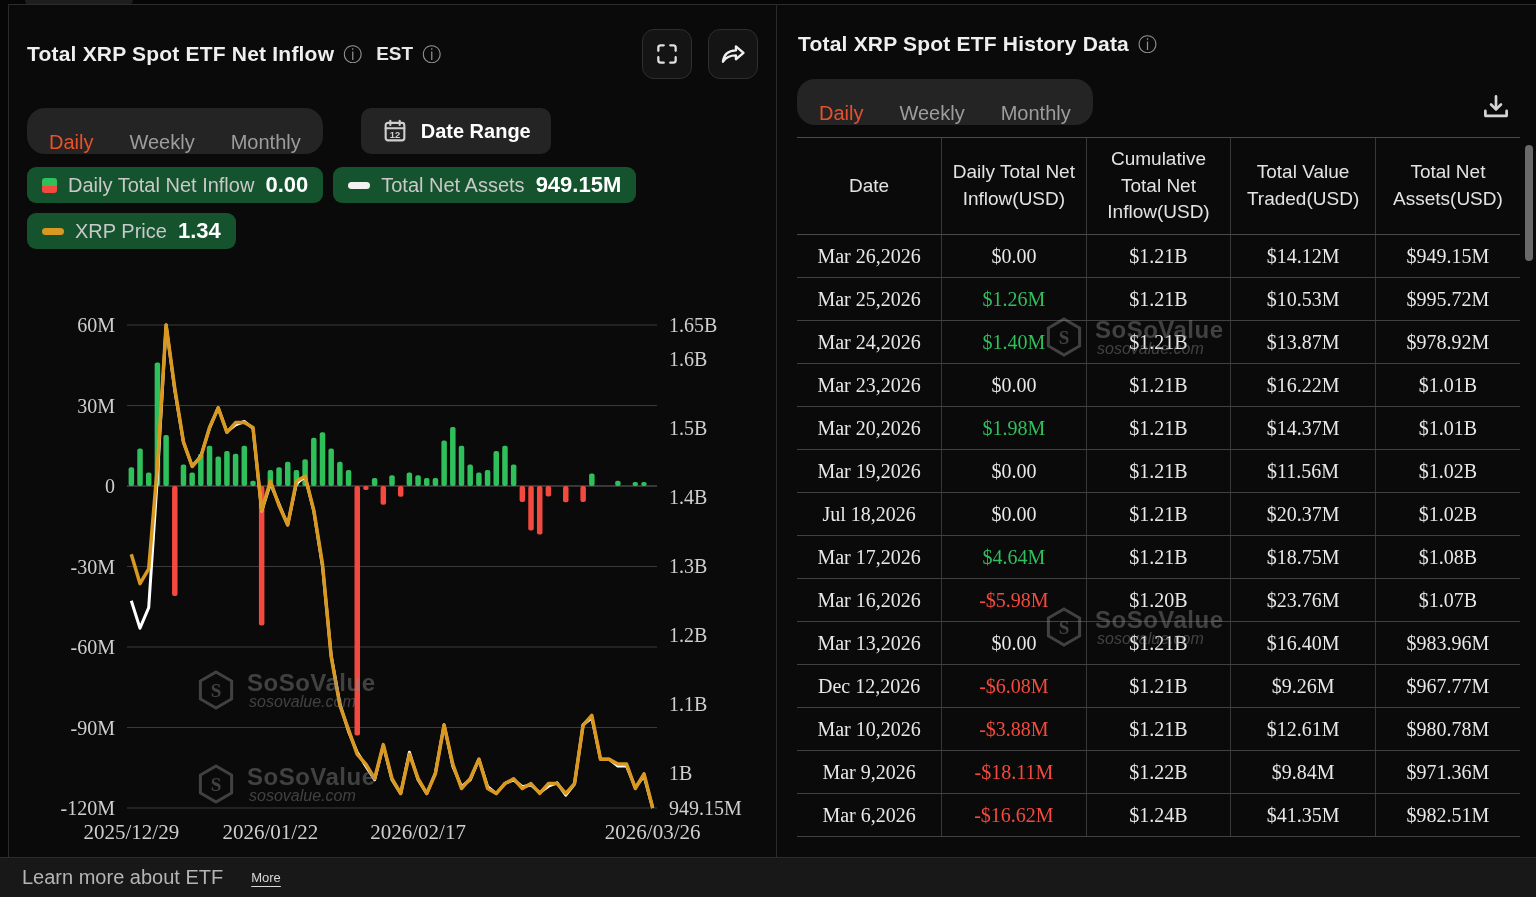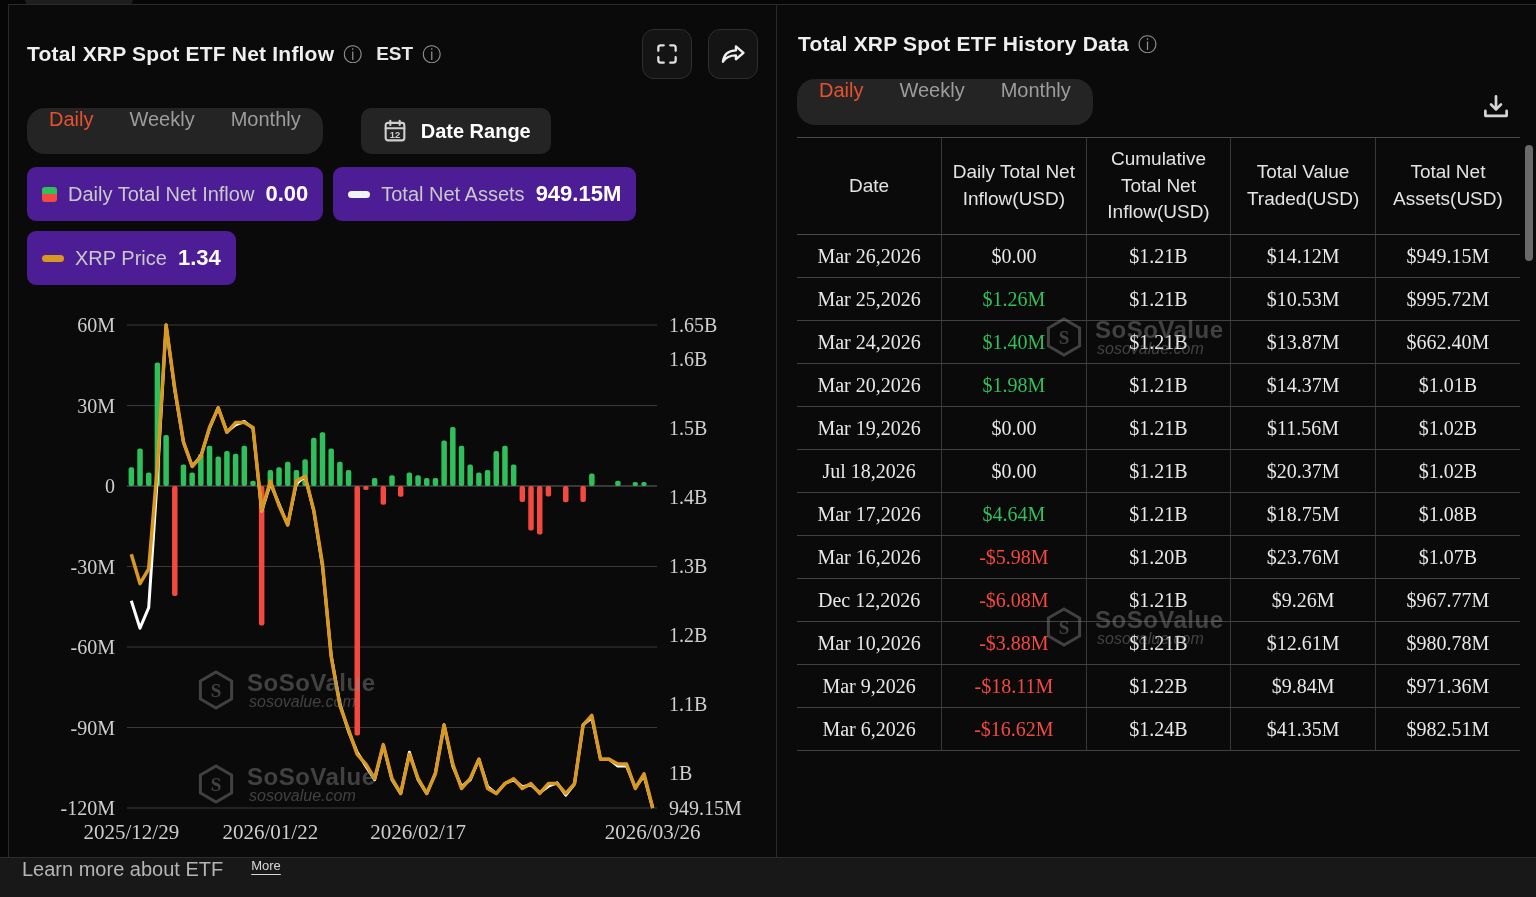--- a/index.html
+++ b/index.html
@@ -23,37 +23,37 @@
   .est { color:#e8e8e8; font-size:19px; font-weight:600; margin-left:14px; }
   .head-actions { margin-left:auto; display:flex; gap:16px; }
   .sq-btn { width:50px; height:50px; border-radius:12px; background:#141414;
     border:1px solid #2e2e2e; display:flex; align-items:center; justify-content:center;
     cursor:pointer; }
 
   
   .controls { position:absolute; display:flex; gap:22px; }
   .panel.left .controls { top:103px; left:18px; }
   .panel.right .controls { top:74px; left:20px; right:20px; }
-  .tab-group { display:flex; align-items:flex-start; gap:36px; background:#242424;
+  .tab-group { display:flex; align-items:flex-end; gap:36px; background:#242424;
     border-radius:18px; padding:0 22px; height:46px; }
   .tab { font-size:20px; color:#9d9d9d; background:none; border:none; cursor:pointer;
     font-family:inherit; }
   .tab.active { color:#E8512D; }
   .date-range { display:flex; align-items:center; gap:12px; background:#242424;
     border:none; border-radius:10px; height:46px; padding:0 20px; cursor:pointer;margin-left:16px; }
   .date-range span { color:#ffffff; font-size:20px; font-weight:700; font-family:inherit; }
   .dl-btn { position:absolute; top:82px; right:20px; width:40px; height:40px;
     background:none; border:none; cursor:pointer; display:flex; align-items:center;
     justify-content:center; }
 
   
   .legend { position:absolute; top:162px; left:18px; width:724px; display:flex;
     flex-wrap:wrap; gap:10px; }
-  .chip { display:flex; align-items:center; gap:11px; background:#4c1d95;
-    border-radius:9px; padding:0 15px; height:54px; }
+  .chip { display:flex; align-items:center; gap:11px; background:#14532d;
+    border-radius:9px; padding:0 15px; height:36px; }
   .chip .lab { color:#c9c9c9; font-size:20px; }
   .chip .val { color:#ffffff; font-size:22px; font-weight:700; }
   .ic-inflow { width:15px; height:15px; border-radius:3px;
     background:linear-gradient(to bottom, var(--green) 0 50%, var(--red) 50% 100%); }
   .ic-dash { width:22px; height:7px; border-radius:4px; }
 
   
   .chart-area { position:absolute; left:0; top:295px; width:768px; height:552px; }
   #inflow-chart-svg text.tick { fill:#cfcfcf; font-family:"Liberation Serif", serif;
     font-size:20px; }
@@ -75,21 +75,21 @@
     line-height:1.4; }
   th + th, td + td { border-left:1px solid #383838; }
   td { height:43px; text-align:center; font-size:20px; color:#e8e8e8;
     font-family:"Liberation Serif", serif; border-bottom:1px solid #414141; }
   td.green { color:var(--green); }
   td.red { color:var(--red); }
   .scroll-thumb { position:absolute; right:3px; top:140px; width:8px; height:116px;
     border-radius:4px; background:#6a6a6a; }
 
   footer { position:absolute; left:0; right:0; bottom:0; height:40px; background:#181818;
-    border-top:1px solid #2c2c2c; display:flex; align-items:flex-start; padding-left:22px; }
+    border-top:1px solid #2c2c2c; display:flex; align-items:center; padding-left:22px; }
   footer .ftext { color:#b5b5b5; font-size:20px; }
   footer .fmore { color:#d8d8d8; font-size:13px; margin-left:28px;
     text-decoration:underline; text-underline-offset:4px; cursor:pointer; }
 
   :root { --green:#2FBF5B; --red:#F4493E; }
 </style>
 </head>
 <body>
 
 <div class="top-remnant"></div>
@@ -308,21 +308,28 @@
               <td class="green">$1.26M</td>
               <td class="neutral">$1.21B</td>
               <td class="neutral">$10.53M</td>
               <td class="neutral">$995.72M</td>
             </tr>
             <tr>
               <td class="neutral">Mar 24,2026</td>
               <td class="green">$1.40M</td>
               <td class="neutral">$1.21B</td>
               <td class="neutral">$13.87M</td>
-              <td class="neutral">$662.40M</td>
+              <td class="neutral">$978.92M</td>
+            </tr>
+            <tr>
+              <td class="neutral">Mar 23,2026</td>
+              <td class="neutral">$0.00</td>
+              <td class="neutral">$1.21B</td>
+              <td class="neutral">$16.22M</td>
+              <td class="neutral">$1.01B</td>
             </tr>
             <tr>
               <td class="neutral">Mar 20,2026</td>
               <td class="green">$1.98M</td>
               <td class="neutral">$1.21B</td>
               <td class="neutral">$14.37M</td>
               <td class="neutral">$1.01B</td>
             </tr>
             <tr>
               <td class="neutral">Mar 19,2026</td>
@@ -344,20 +351,27 @@
               <td class="neutral">$1.21B</td>
               <td class="neutral">$18.75M</td>
               <td class="neutral">$1.08B</td>
             </tr>
             <tr>
               <td class="neutral">Mar 16,2026</td>
               <td class="red">-$5.98M</td>
               <td class="neutral">$1.20B</td>
               <td class="neutral">$23.76M</td>
               <td class="neutral">$1.07B</td>
+            </tr>
+            <tr>
+              <td class="neutral">Mar 13,2026</td>
+              <td class="neutral">$0.00</td>
+              <td class="neutral">$1.21B</td>
+              <td class="neutral">$16.40M</td>
+              <td class="neutral">$983.96M</td>
             </tr>
             <tr>
               <td class="neutral">Dec 12,2026</td>
               <td class="red">-$6.08M</td>
               <td class="neutral">$1.21B</td>
               <td class="neutral">$9.26M</td>
               <td class="neutral">$967.77M</td>
             </tr>
             <tr>
               <td class="neutral">Mar 10,2026</td>

